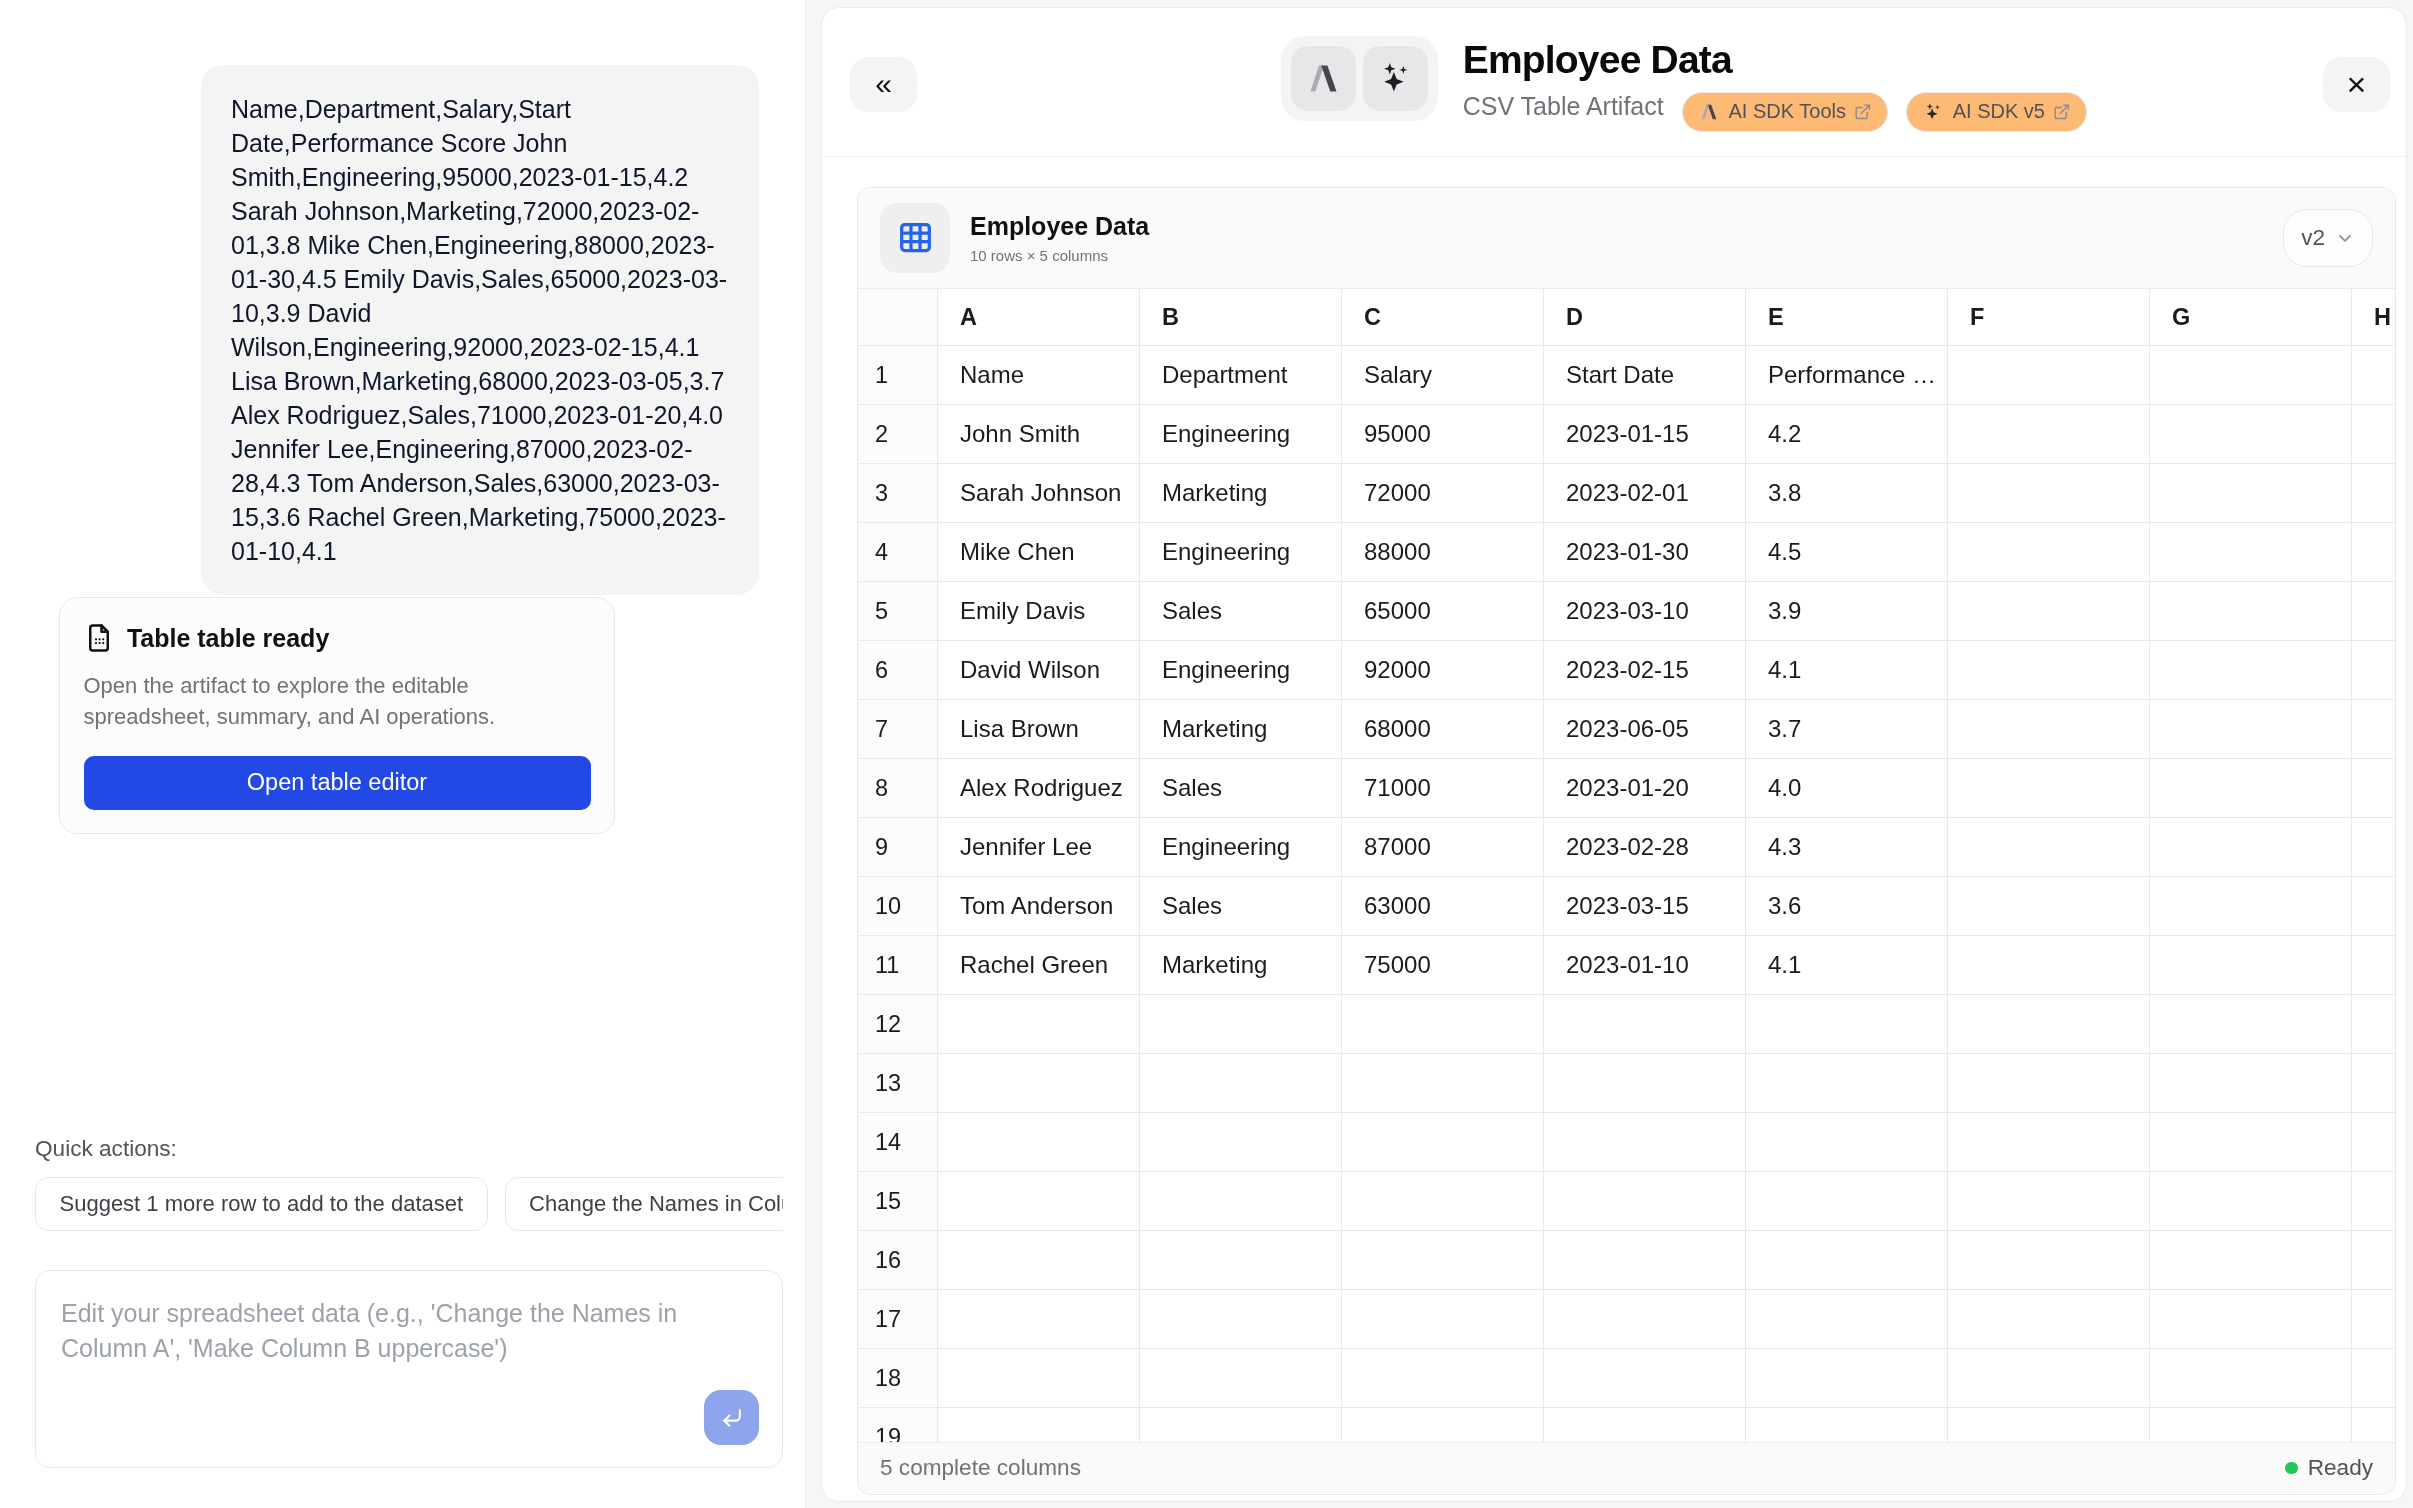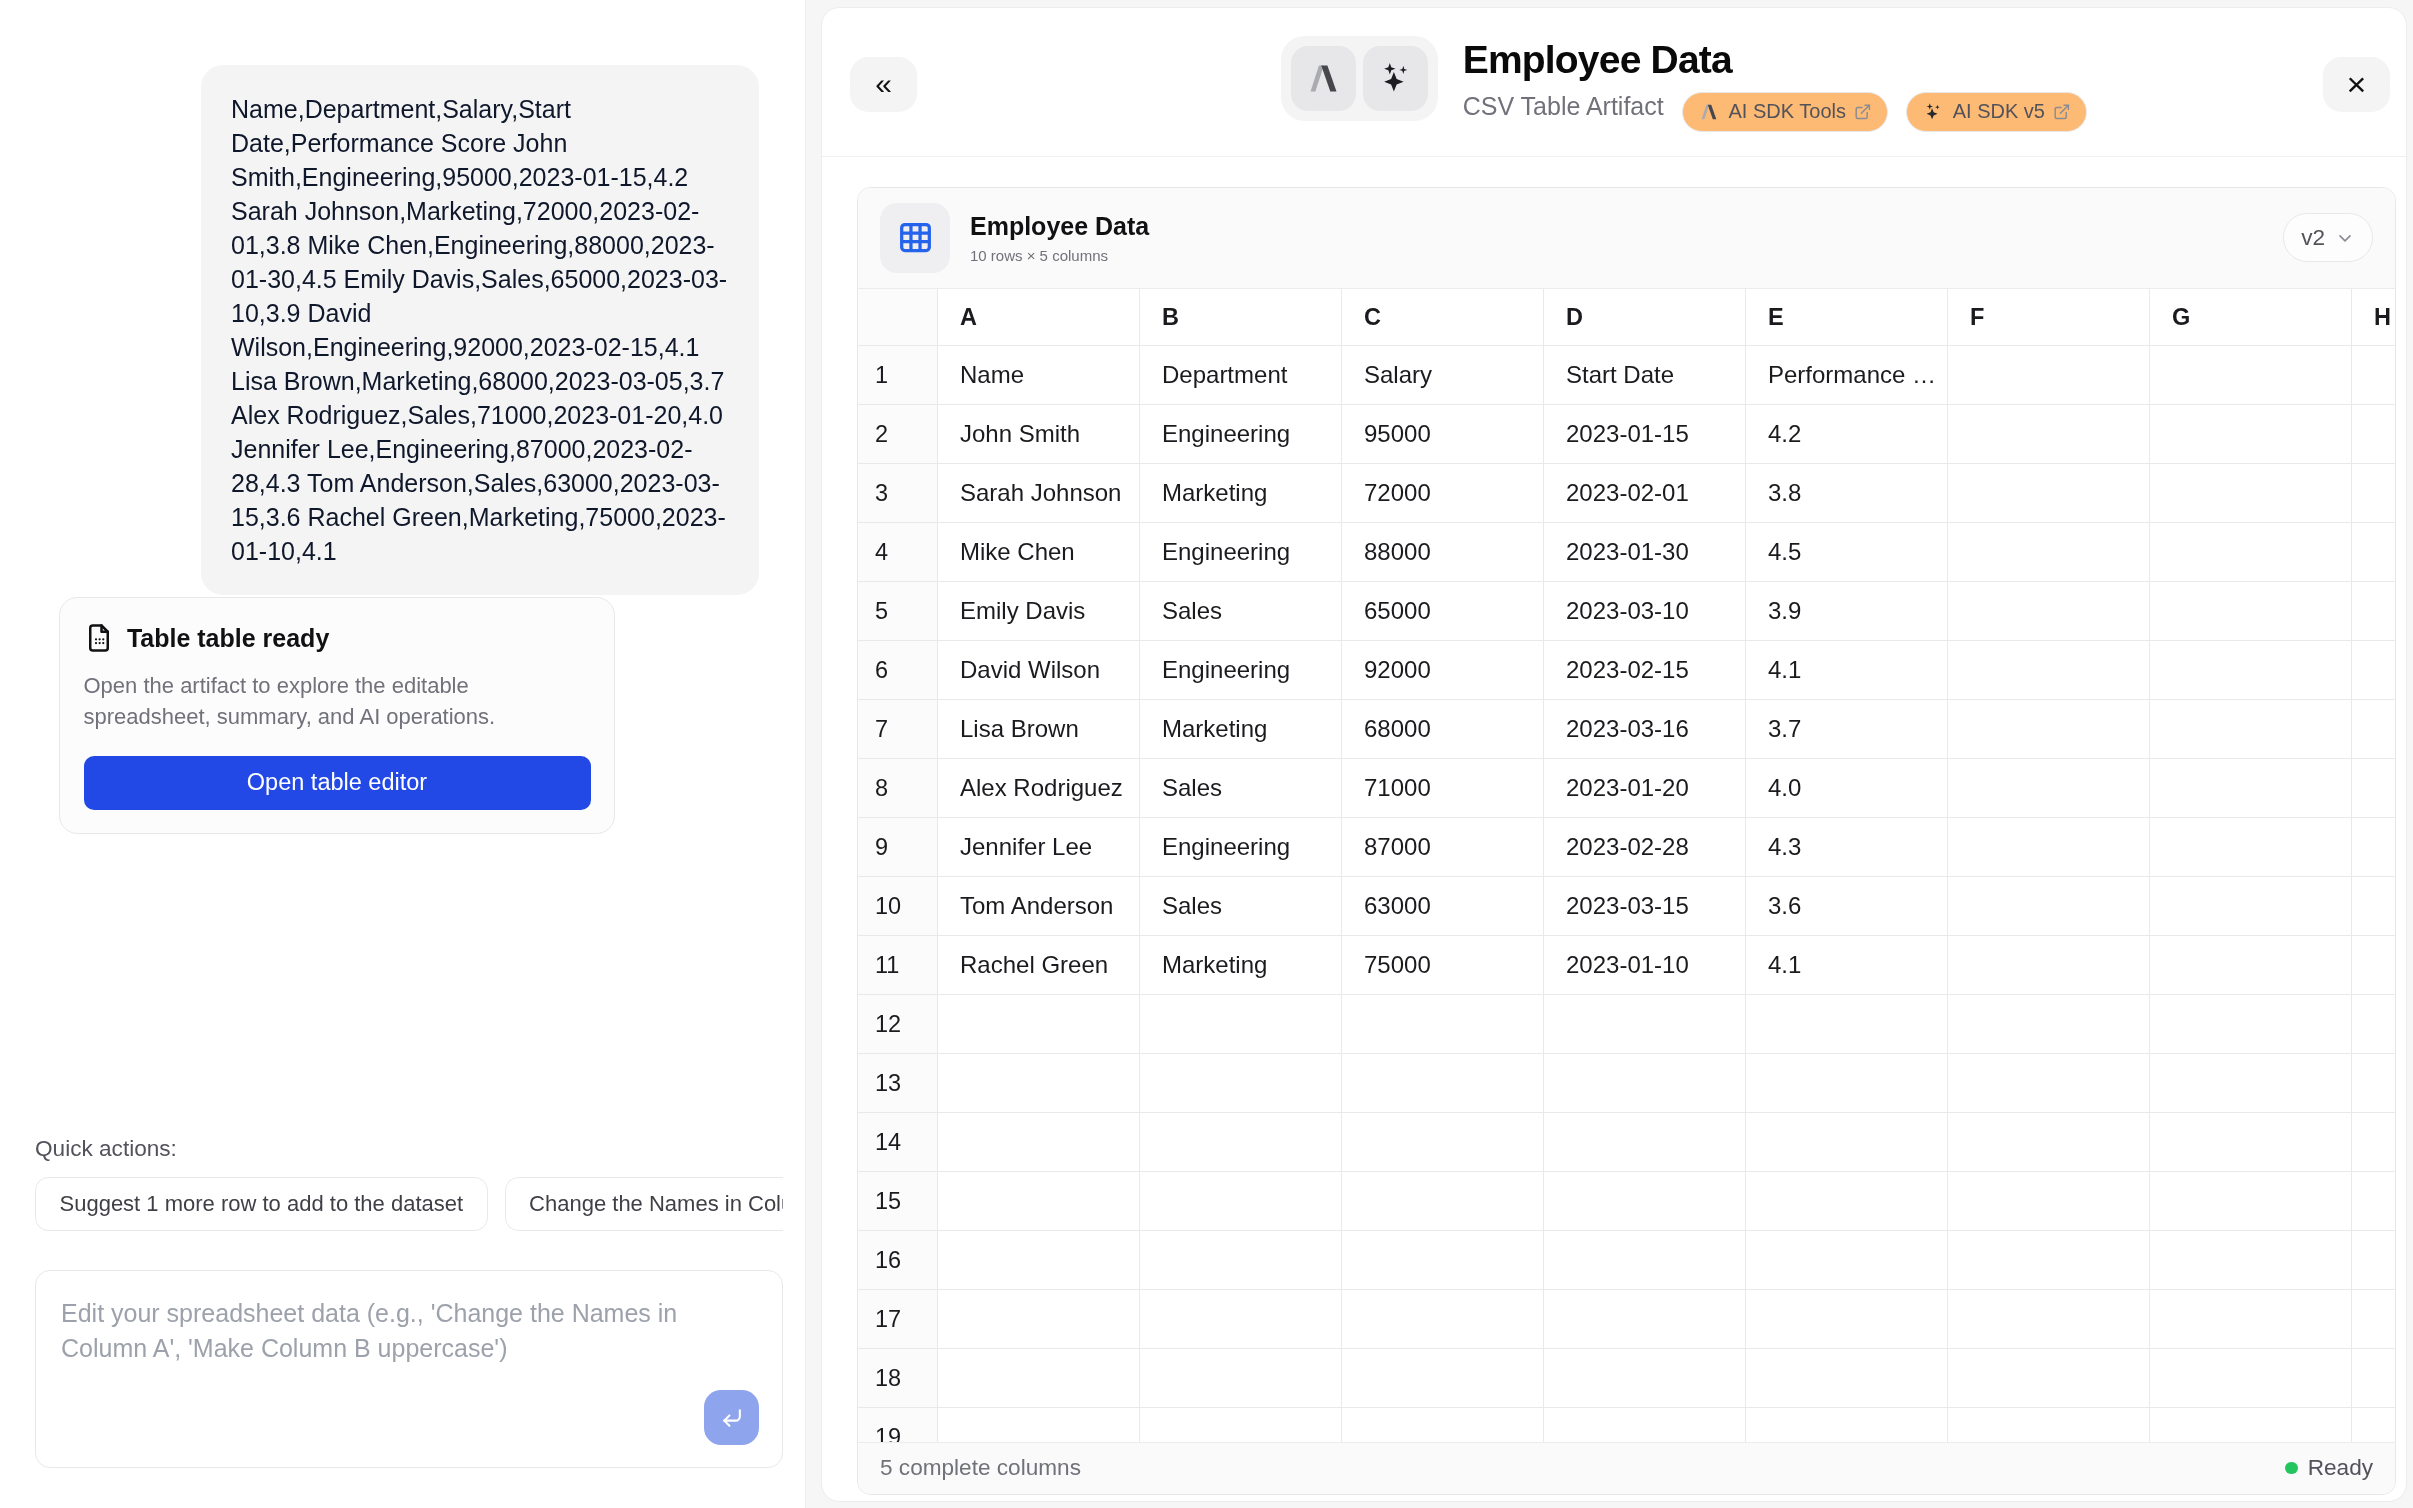--- a/index.html
+++ b/index.html
@@ -65,21 +65,21 @@
 
   
   .table-card{position:absolute;left:35px;top:179px;width:1539px;height:1308px;border:1.7px solid #e7e7e9;
     border-radius:13.4px;background:#fff;overflow:hidden}
   .card-header{height:101px;background:#fafafa;border-bottom:1.7px solid #ececee;display:flex;align-items:center;padding:0 22px}
   .icon-tile{width:70px;height:70px;border-radius:17px;background:#efeff1;display:flex;align-items:center;justify-content:center}
   .icon-tile svg{width:39px;height:39px}
   .card-titles{margin-left:20px}
   .card-title{font-size:25px;font-weight:700;color:#111113}
   .card-sub{font-size:15px;color:var(--gray-text);margin-top:5.9px}
-  .version-select{margin-left:auto;height:49px;min-width:85px;padding:0 17px;display:flex;align-items:center;gap:10px;
+  .version-select{margin-left:auto;height:58px;min-width:85px;padding:0 17px;display:flex;align-items:center;gap:10px;
     border:1.7px solid var(--line);border-radius:24px;background:#fdfdfd;font-size:22.6px;color:#52525b;cursor:pointer}
   .version-select svg{width:20px;height:20px;color:#8b8b93}
 
   .grid{position:absolute;top:101px;left:0;right:0;bottom:52px;overflow:hidden}
   .grow{display:flex;height:59px}
   .grow.head{height:57px}
   .gc{flex:0 0 202px;width:202px;border-right:0.8px solid var(--grid-line);border-bottom:0.8px solid var(--grid-line);
     display:flex;align-items:center;padding-left:22px;font-size:24px;color:#1b1b1f;overflow:hidden;
     white-space:nowrap;text-overflow:ellipsis;display:block;line-height:58px}
   .gc.letter{font-weight:700;font-size:23.5px;line-height:56px}
@@ -290,21 +290,21 @@
             <div class="gc cell">4.1</div>
             <div class="gc cell"></div>
             <div class="gc cell"></div>
             <div class="gc cell last"></div>
           </div>
           <div class="grow">
             <div class="gc num">7</div>
             <div class="gc cell">Lisa Brown</div>
             <div class="gc cell">Marketing</div>
             <div class="gc cell">68000</div>
-            <div class="gc cell">2023-03-16</div>
+            <div class="gc cell">2023-06-05</div>
             <div class="gc cell">3.7</div>
             <div class="gc cell"></div>
             <div class="gc cell"></div>
             <div class="gc cell last"></div>
           </div>
           <div class="grow">
             <div class="gc num">8</div>
             <div class="gc cell">Alex Rodriguez</div>
             <div class="gc cell">Sales</div>
             <div class="gc cell">71000</div>

